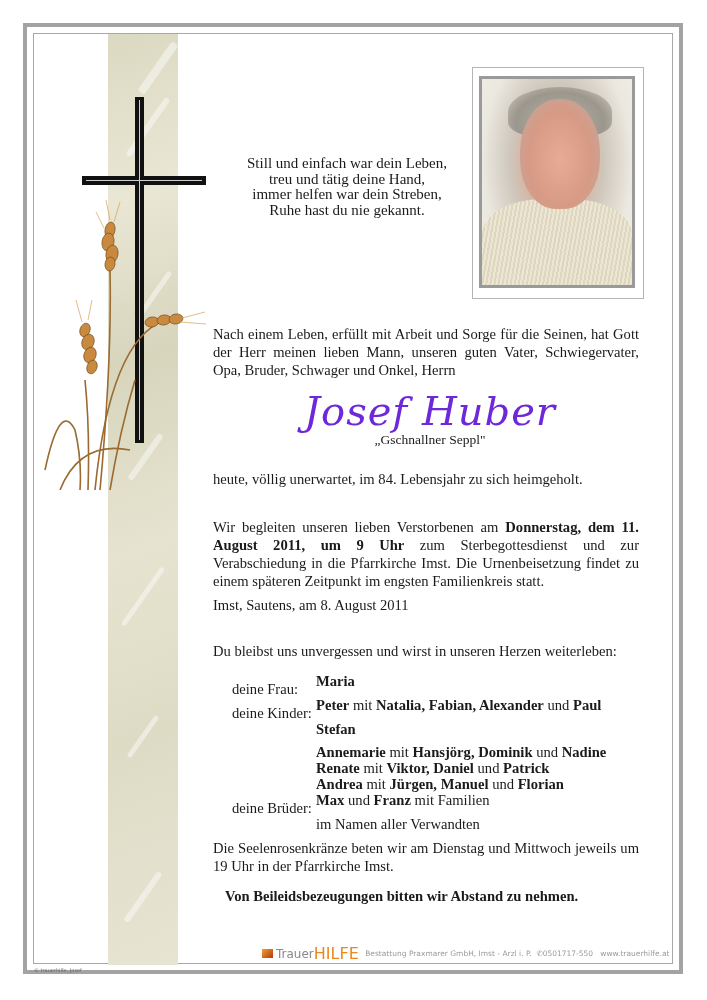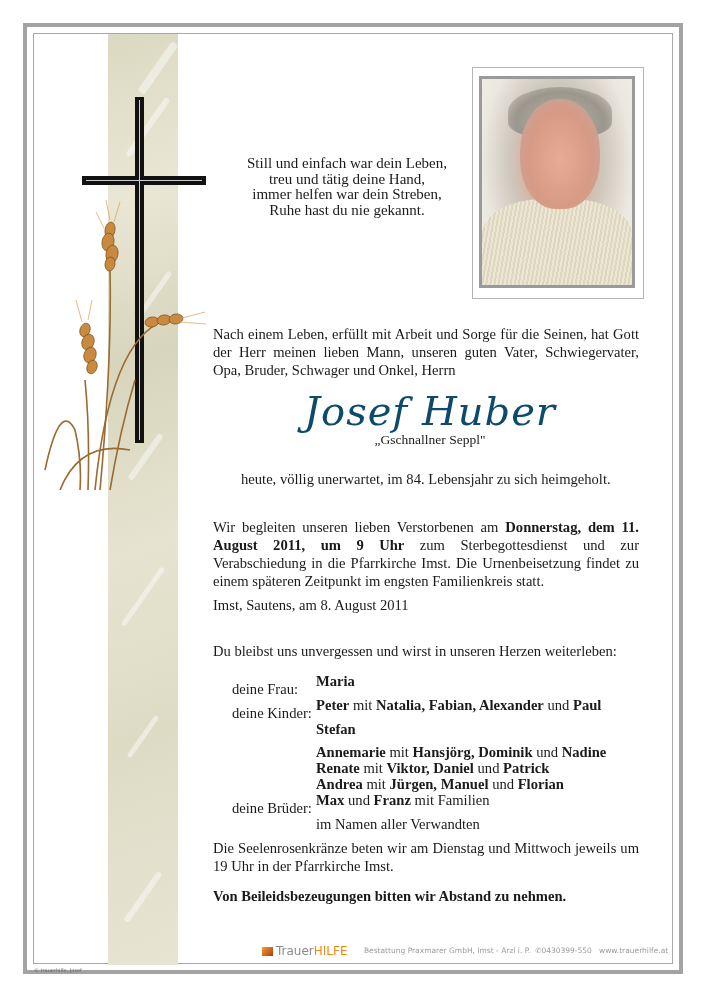--- a/index.html
+++ b/index.html
@@ -27,31 +27,31 @@
                    background:radial-gradient(ellipse at 50% 55%, #e8ab95 0%, #d79a84 55%, #c9a396 80%, transparent 100%); }
   .portrait-hair { position:absolute; left:26px; top:8px; width:104px; height:50px; border-radius:50% 50% 30% 30%;
                    background:radial-gradient(ellipse at 50% 70%, #b7b2a8 0%, #9c978d 60%, transparent 100%); }
   .portrait-shirt { position:absolute; left:0; top:120px; width:150px; height:90px;
                     background:repeating-linear-gradient(100deg,#ece6d2 0 2px,#ddd6c1 2px 4px); border-radius:40% 40% 0 0; }
   .poem { position:absolute; left:232px; top:156px; width:230px; text-align:center;
           font-size:15px; line-height:15.5px; }
   .text { position:absolute; left:213px; width:426px; font-size:14.6px; line-height:18px; }
   .justify { text-align:justify; text-align-last:left; }
   .name { position:absolute; left:300px; top:388px; width:260px; text-align:center;
-          font-family:"DejaVu Serif", serif; font-style:italic; font-size:40px; letter-spacing:1px; color:#0c4a6e; }
+          font-family:"DejaVu Serif", serif; font-style:italic; font-size:40px; letter-spacing:1px; color:#6d28d9; }
   .nickname { position:absolute; left:300px; top:432px; width:260px; text-align:center; font-size:13.5px; }
   b { font-weight:bold; }
   .fam { position:absolute; left:232px; font-size:14.6px; line-height:15.8px; }
   .fam-row { display:flex; }
   .fam-rel { width:84px; flex:none;margin-top:8px; }
   .fam-names { flex:1; white-space:nowrap; }
   .footer { position:absolute; left:262px; top:944px; font-family:"DejaVu Sans", sans-serif; font-size:7.5px; color:#9a9a9a; white-space:nowrap; }
   .footer .logo { display:inline-block; width:11px; height:9px; background:linear-gradient(135deg,#f0a030,#b03a10); vertical-align:middle; margin-right:3px; }
   .footer .brand1 { font-size:12px; color:#8a8a8a; vertical-align:middle; }
-  .footer .brand2 { font-size:12px; color:#e8891e; vertical-align:middle; margin-right:14px; }
+  .footer .brand2 { font-size:16px; color:#e8891e; vertical-align:middle; margin-right:4px; }
   .copyright { position:absolute; left:34px; top:967px; font-family:"DejaVu Sans", sans-serif; font-size:5px; color:#666; }
 </style>
 </head>
 <body>
 
 <div class="outer-frame"></div>
 <div class="inner-frame"></div>
 
 <div class="band">
   <div class="band-streak" style="left:20px;top:30px;width:60px;height:8px;"></div>
@@ -112,21 +112,21 @@
   <div>treu und tätig deine Hand,</div>
   <div>immer helfen war dein Streben,</div>
   <div>Ruhe hast du nie gekannt.</div>
 </div>
 
 <div class="text justify" style="top:325px;">Nach einem Leben, erfüllt mit Arbeit und Sorge für die Seinen, hat Gott der Herr meinen lieben Mann, unseren guten Vater, Schwiegervater, Opa, Bruder, Schwager und Onkel, Herrn</div>
 
 <div class="name">Josef Huber</div>
 <div class="nickname">„Gschnallner Seppl"</div>
 
-<div class="text" style="top:470px;margin-left:28px;">heute, völlig unerwartet, im 84. Lebensjahr zu sich heimgeholt.</div>
+<div class="text" style="top:470px;">heute, völlig unerwartet, im 84. Lebensjahr zu sich heimgeholt.</div>
 
 <div class="text justify" style="top:518px;"><span>Wir begleiten unseren lieben Verstorbenen am </span><b>Donnerstag, dem 11. August 2011, um 9 Uhr</b><span> zum Sterbegottesdienst und zur Verabschiedung in die Pfarrkirche Imst. Die Urnenbeisetzung findet zu einem späteren Zeitpunkt im engsten Familienkreis statt.</span></div>
 
 <div class="text" style="top:596px;">Imst, Sautens, am 8. August 2011</div>
 
 <div class="text" style="top:642px;">Du bleibst uns unvergessen und wirst in unseren Herzen weiterleben:</div>
 
 <div class="fam" style="top:674px;">
   <div class="fam-row">
     <span class="fam-rel">deine Frau:</span>
@@ -160,22 +160,22 @@
     <span class="fam-names"><b>Max</b> <span>und</span> <b>Franz</b> <span>mit Familien</span></span>
   </div>
   <div class="fam-row">
     <span class="fam-rel"></span>
       <span class="fam-names">im Namen aller Verwandten</span>
   </div>
 </div>
 
 <div class="text justify" style="top:839px;">Die Seelenrosenkränze beten wir am Dienstag und Mittwoch jeweils um 19 Uhr in der Pfarrkirche Imst.</div>
 
-<div class="text" style="top:887px;font-weight:bold;">Von Beileidsbezeugungen bitten wir Abstand zu nehmen.</div>
+<div class="text" style="top:887px;font-weight:bold;margin-left:12px;">Von Beileidsbezeugungen bitten wir Abstand zu nehmen.</div>
 
 <div class="footer">
   <span class="logo"></span><span class="brand1">Trauer</span><span class="brand2">HILFE</span>
   <span>Bestattung Praxmarer GmbH, Imst - Arzl i. P.</span>
-  &nbsp;<span>✆</span><span>0430399-550</span>
+  &nbsp;<span>✆</span><span>0501717-550</span>
   &nbsp;&nbsp;<span>www.trauerhilfe.at</span>
 </div>
 
 <div class="copyright">© trauerhilfe, Josef</div>
 
 </body></html>

